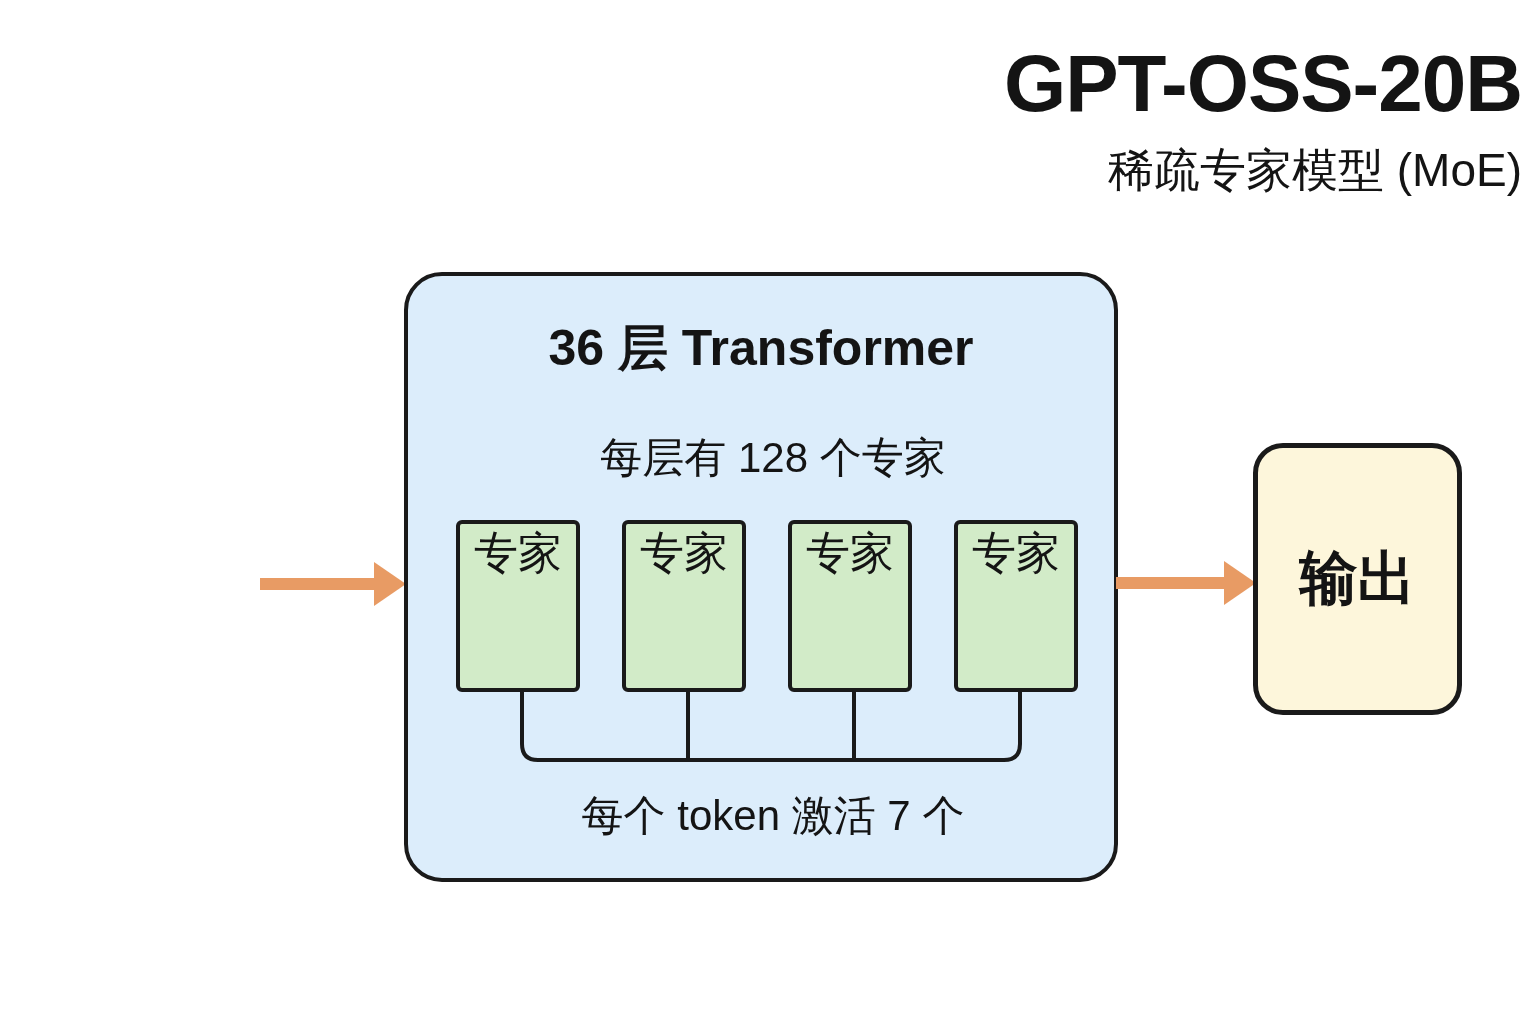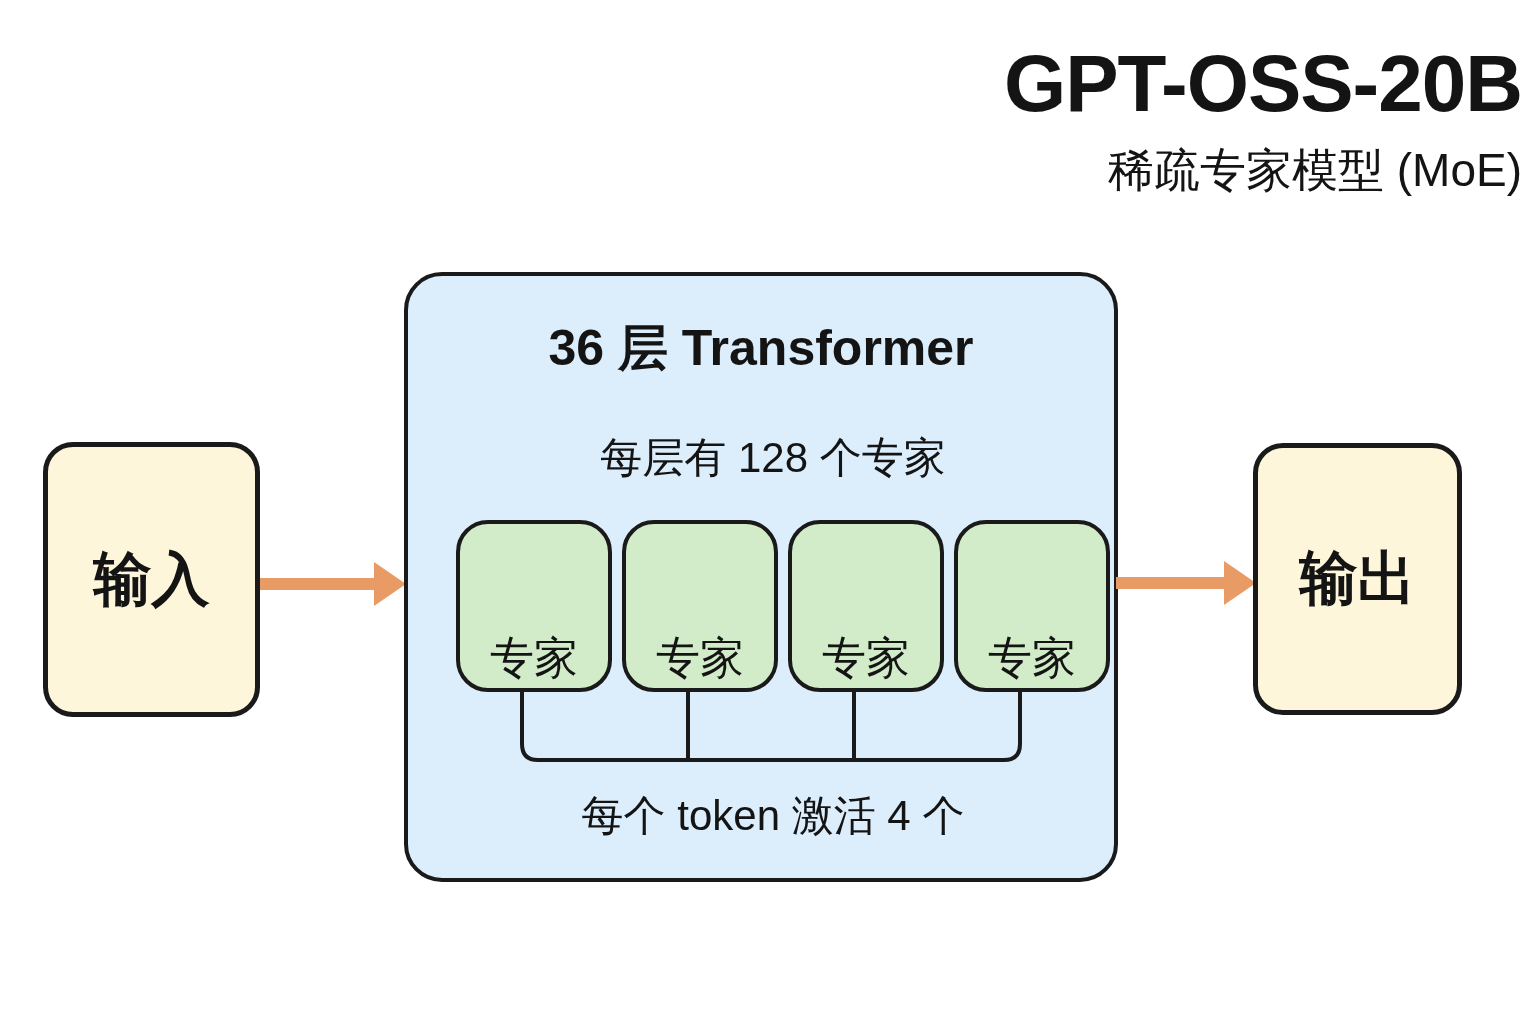--- a/index.html
+++ b/index.html
@@ -92,27 +92,27 @@
     line-height: 1.15;
     font-weight: 500;
     color: var(--text);
     padding-left: 24px;
   }
   .caption-experts { top: 158px; }
   .caption-activation { top: 516px; }
   .expert-box {
     position: absolute;
     top: 244px;
-    width: 156px;
+    width: 124px;
     height: 172px;
     background: var(--expert-fill);
     border: 4px solid var(--border);
-    border-radius: 32px;
+    border-radius: 6px;
     display: flex;
-    align-items: flex-end;
+    align-items: flex-start;
     justify-content: center;
   }
   .expert-1 { left: 48px; }
   .expert-2 { left: 214px; }
   .expert-3 { left: 380px; }
   .expert-4 { left: 546px; }
   .expert-label {
     font-size: 44px;
     font-weight: 500;
     color: var(--text);
@@ -133,23 +133,20 @@
 </style>
 </head>
 <body>
 
 <div class="canvas">
 
   <div class="page-title">GPT-OSS-20B</div>
 
   <div class="page-subtitle">稀疏专家模型 (MoE)</div>
 
-  <div class="node node-input">
-    <span class="node-label">输入</span>
-  </div>
 
   <svg class="flow-arrow arrow-input" viewBox="0 0 146 44" preserveAspectRatio="none">
     <rect x="0" y="16" width="116" height="12" style="fill: var(--arrow);"></rect>
     <polygon points="114,0 146,22 114,44" style="fill: var(--arrow);"></polygon>
   </svg>
 
   <div class="moe-container">
 
     <div class="moe-heading">36 层 Transformer</div>
 
@@ -166,21 +163,21 @@
     </div>
     <div class="expert-box expert-4">
       <span class="expert-label">专家</span>
     </div>
 
     <svg class="bus-connector" viewBox="0 0 632 80">
       <path d="M 66 0 V 56 Q 66 72 82 72 H 548 Q 564 72 564 56 V 0" fill="none" style="stroke: var(--border);" stroke-width="4"></path>
       <path d="M 232 0 V 72 M 398 0 V 72" fill="none" style="stroke: var(--border);" stroke-width="4"></path>
     </svg>
 
-    <div class="moe-caption caption-activation">每个 token 激活 4 个</div>
+    <div class="moe-caption caption-activation">每个 token 激活 7 个</div>
 
   </div>
 
   <svg class="flow-arrow arrow-output" viewBox="0 0 140 44" preserveAspectRatio="none">
     <rect x="0" y="16" width="110" height="12" style="fill: var(--arrow);"></rect>
     <polygon points="108,0 140,22 108,44" style="fill: var(--arrow);"></polygon>
   </svg>
 
   <div class="node node-output">
     <span class="node-label">输出</span>

